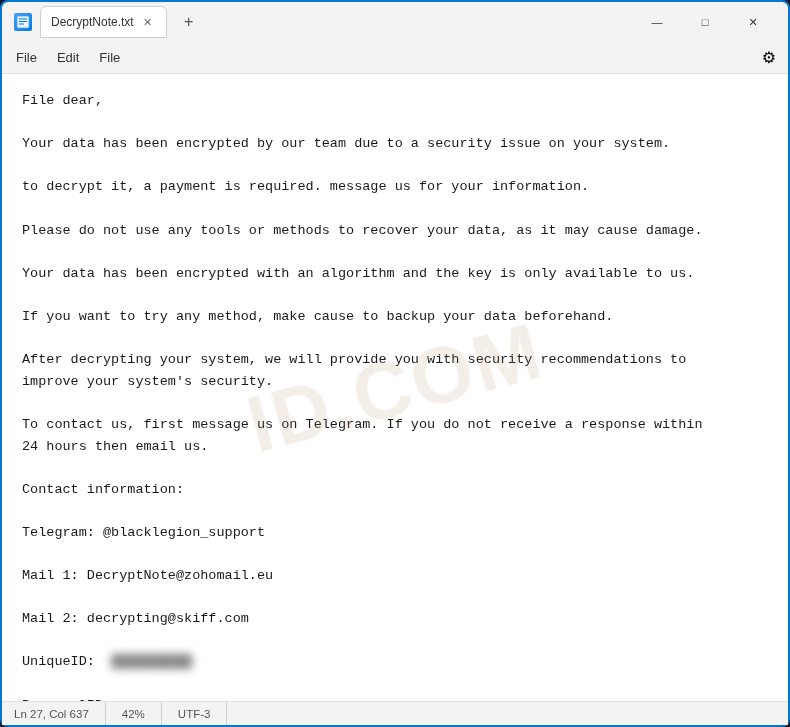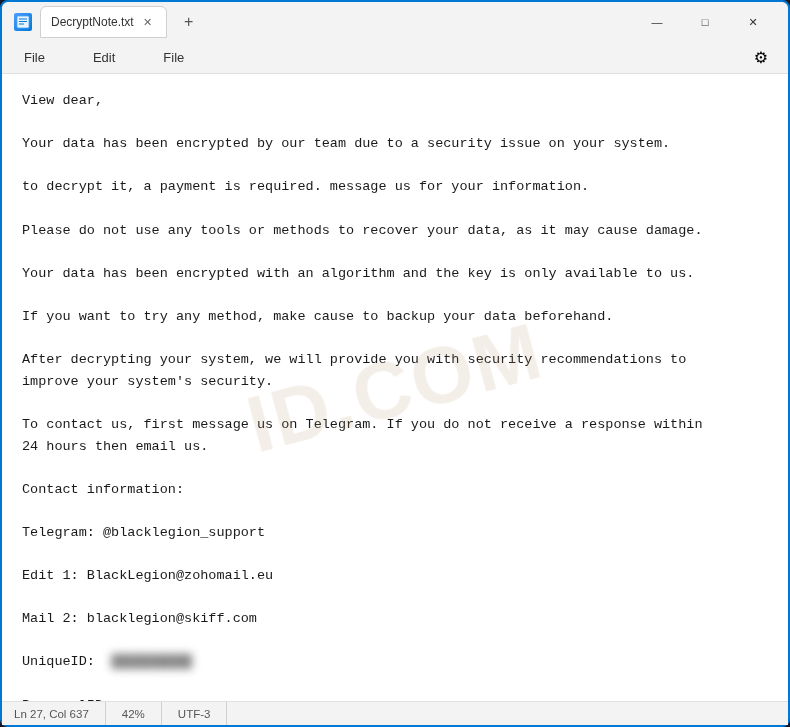--- a/index.html
+++ b/index.html
@@ -112,25 +112,24 @@
       cursor: pointer;
       font-size: 11px;
       color: #333;
       border-radius: 4px;
     }
 
     .menu-bar {
       height: 32px;
       display: flex;
       align-items: center;
-      padding: 0 12px;
+      padding: 0 4px;
       background: #f3f3f3;
       border-bottom: 1px solid #e0e0e0;
       flex-shrink: 0;
-      gap: 28px;
     }
 
     .menu-item {
       padding: 4px 10px;
       font-size: 13px;
       color: #333;
       cursor: pointer;
       border-radius: 4px;
     }
 
@@ -257,21 +256,21 @@
 
   <div class="menu-bar">
     <div class="menu-item">File</div>
     <div class="menu-item">Edit</div>
     <div class="menu-item">File</div>
     <div class="menu-settings">⚙</div>
   </div>
 
   <div class="content-area">
     <div class="watermark">ID.COM</div>
-    <div class="text-content"><span>View dear,</span>
+    <div class="text-content"><span>File dear,</span>
 <span> </span>
 <span>Your data has been encrypted by our team due to a security issue on your system.</span>
 <span> </span>
 <span>to decrypt it, a payment is required. message us for your information.</span>
 <span> </span>
 <span>Please do not use any tools or methods to recover your data, as it may cause damage.</span>
 <span> </span>
 <span>Your data has been encrypted with an algorithm and the key is only available to us.</span>
 <span> </span>
 <span>If you want to try any method, make cause to backup your data beforehand.</span>
@@ -279,23 +278,23 @@
 <span>After decrypting your system, we will provide you with security recommendations to</span>
 <span>improve your system's security.</span>
 <span> </span>
 <span>To contact us, first message us on Telegram. If you do not receive a response within</span>
 <span>24 hours then email us.</span>
 <span> </span>
 <span>Contact information:</span>
 <span> </span>
 <span>Telegram: @blacklegion_support</span>
 <span> </span>
-<span>Edit 1: BlackLegion@zohomail.eu</span>
-<span> </span>
-<span>Mail 2: blacklegion@skiff.com</span>
+<span>Mail 1: DecryptNote@zohomail.eu</span>
+<span> </span>
+<span>Mail 2: decrypting@skiff.com</span>
 <span> </span>
 UniqueID:  <span class="blurred-text">██████████</span>
 <span> </span>
 <span>PersonalID :</span>
 </div>
   </div>
 
   <div class="status-bar">
     <div class="status-item">Ln 27, Col 637</div>
     <div class="status-item">42%</div>

